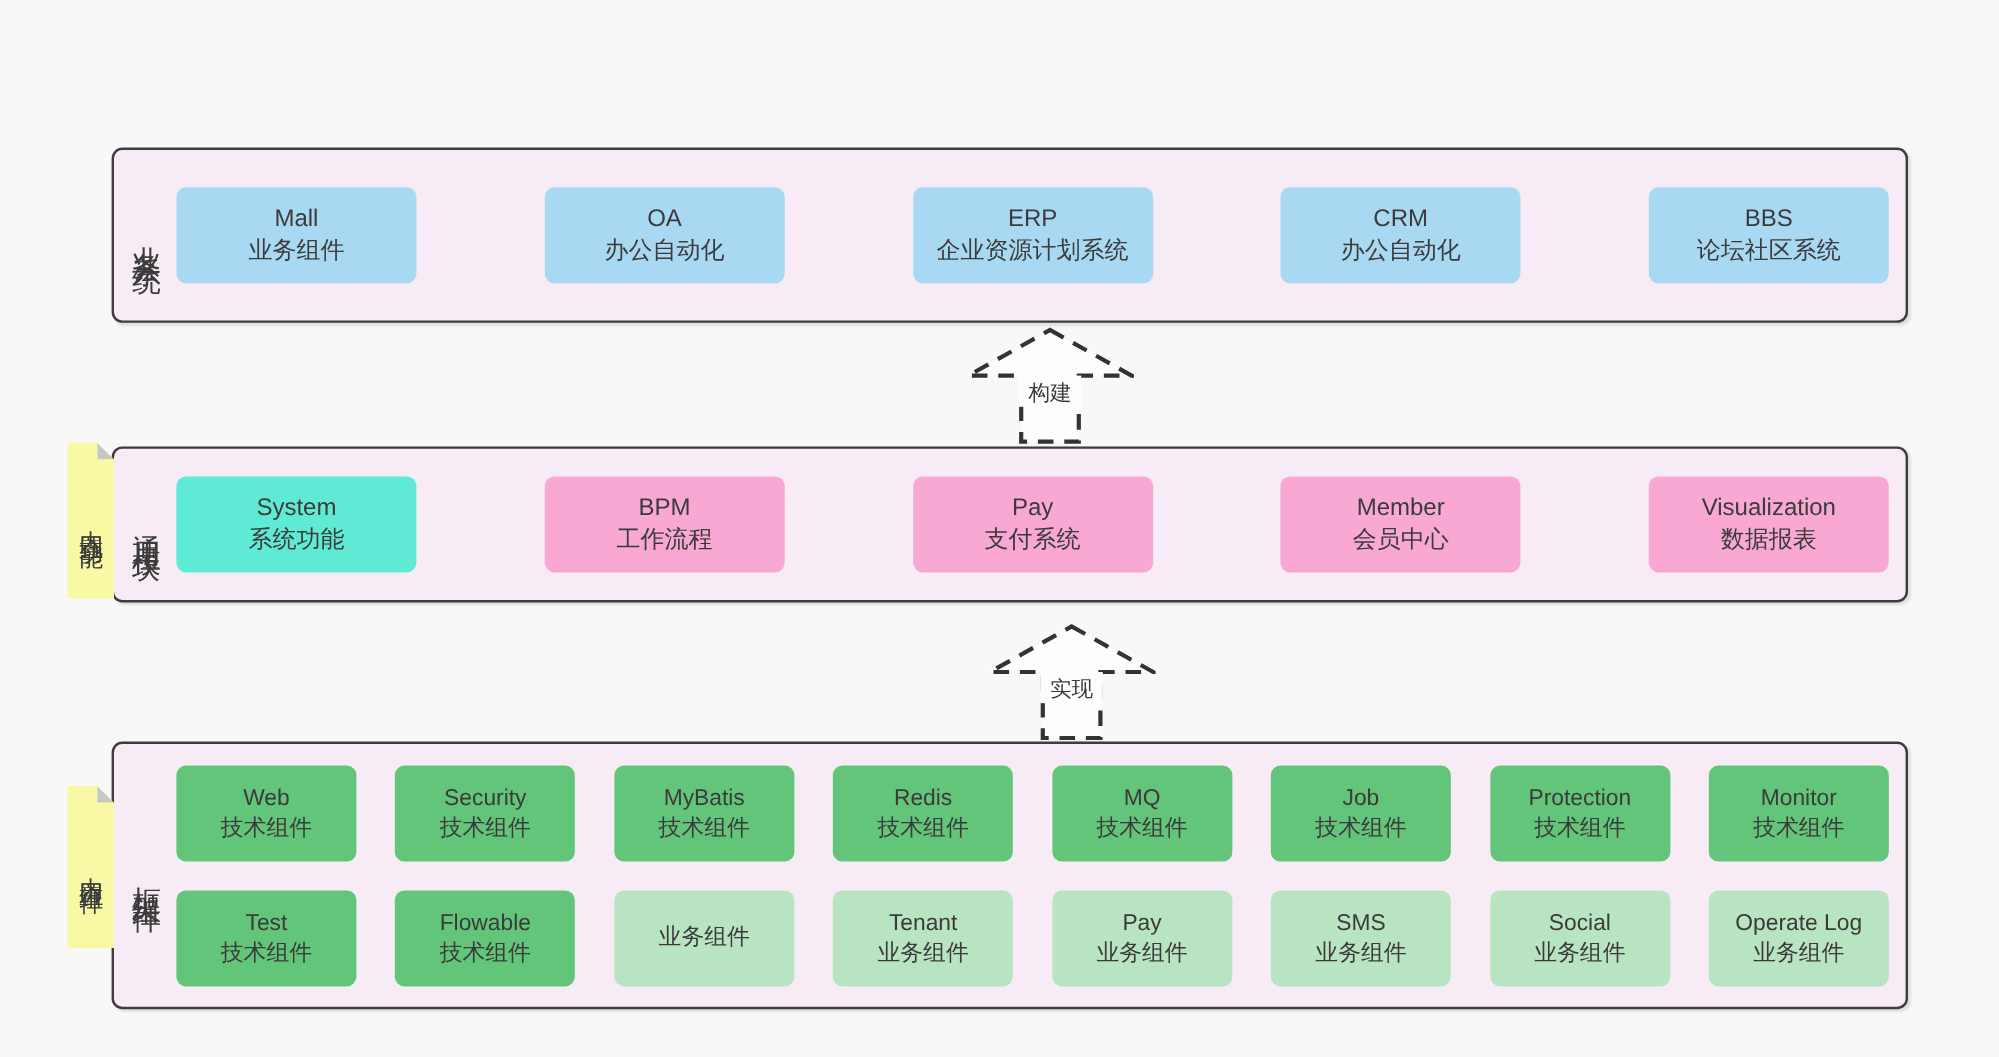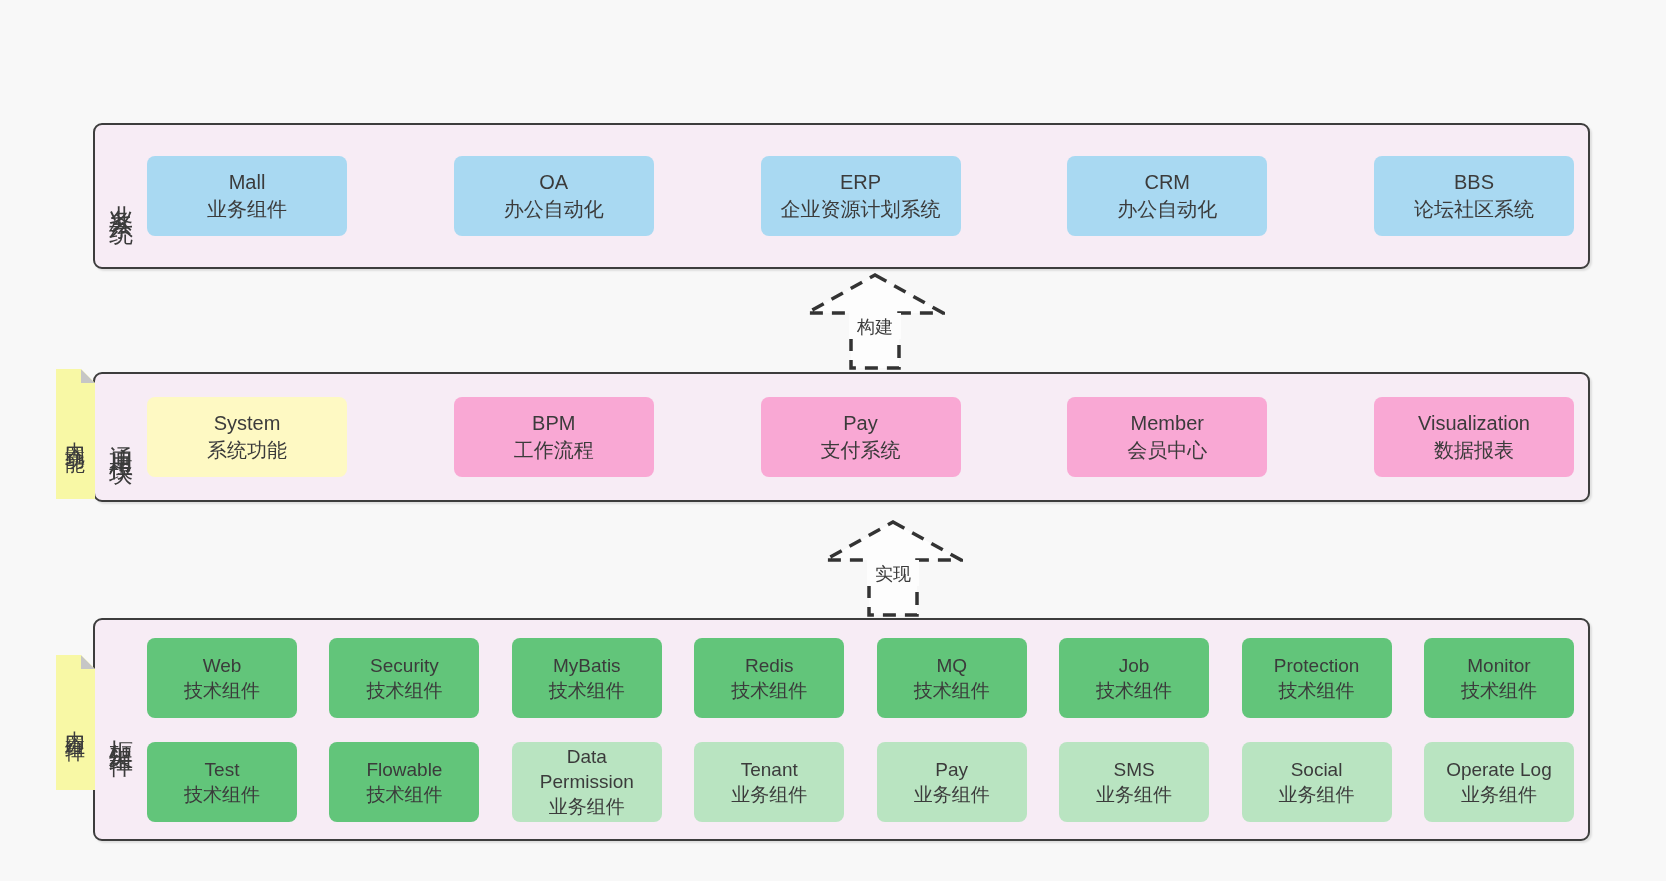--- a/index.html
+++ b/index.html
@@ -32,21 +32,21 @@
     padding:0 14px 0 0;
   }
   .node{
     box-sizing:border-box;border-radius:8px;
     display:flex;flex-direction:column;align-items:center;justify-content:center;
     text-align:center;font-size:20px;line-height:27px;padding:2px 14px;
   }
   .row6 .node{width:200px;height:80px;}
   .grid8 .node{width:150px;height:80px;font-size:19px;line-height:25px;padding:2px 10px;}
   .node.blue{background:#a9d9f2;}
-  .node.red{background:#fef9c3;}
+  .node.red{background:#5eead4;}
   .node.pink{background:#f9a8d4;}
   .node.green{background:#62c57a;}
   .node.lightgreen{background:#b9e4c1;}
   .sticky{
     position:absolute;left:56px;width:39px;background:#f8f8a5;z-index:3;
     display:flex;align-items:center;justify-content:center;
     font-size:20px;letter-spacing:4px;
     clip-path:polygon(0 0,calc(100% - 14px) 0,100% 14px,100% 100%,0 100%);
   }
   .sticky span{writing-mode:vertical-rl;text-orientation:upright;line-height:1;}
@@ -188,21 +188,20 @@
       </div>
       <div class="node green">
         <div>Test</div>
         <div>技术组件</div>
       </div>
       <div class="node green">
         <div>Flowable</div>
         <div>技术组件</div>
       </div>
       <div class="node lightgreen">
-        <div>Data Permission</div>
         <div>业务组件</div>
       </div>
       <div class="node lightgreen">
         <div>Tenant</div>
         <div>业务组件</div>
       </div>
       <div class="node lightgreen">
         <div>Pay</div>
         <div>业务组件</div>
       </div>

